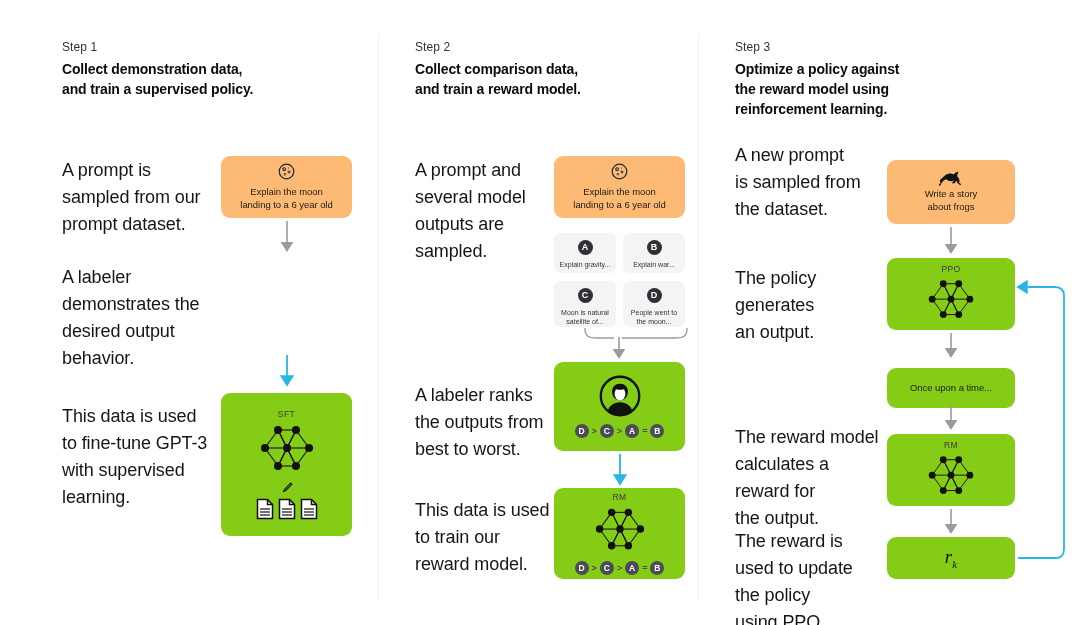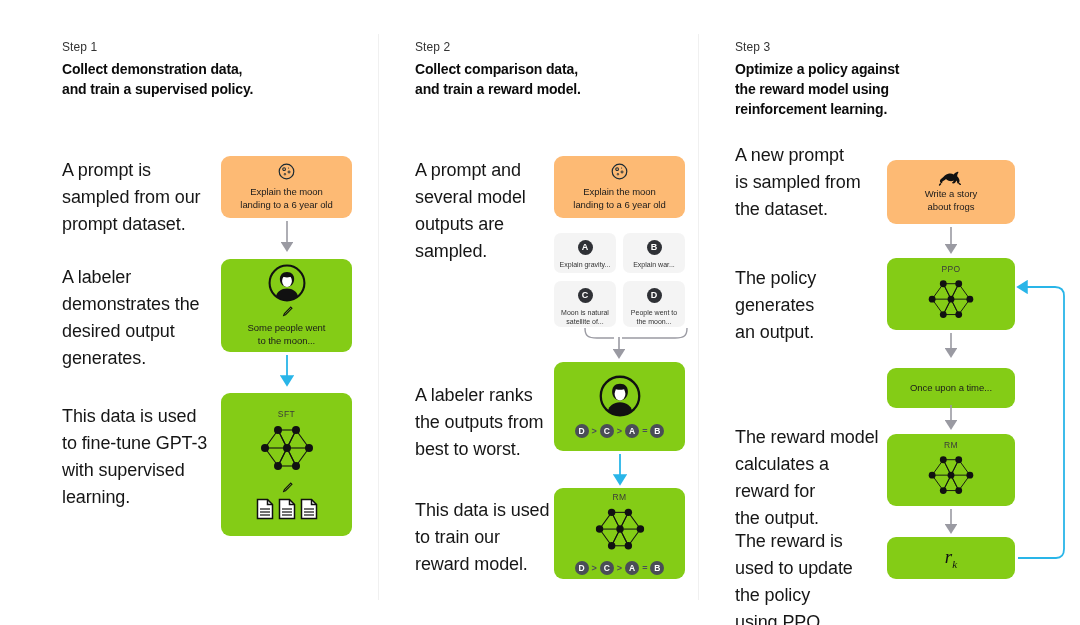--- a/index.html
+++ b/index.html
@@ -116,21 +116,21 @@
     <div class="step-label">Step 1</div>
     <div class="step-title" style="white-space:pre-line">Collect demonstration data,
 and train a supervised policy.</div>
 
     <div class="prose" style="top: 157px; white-space: pre-line;" style2="">A prompt is
 sampled from our
 prompt dataset.</div>
     <div class="prose" style="top: 264px; white-space: pre-line;">A labeler
 demonstrates the
 desired output
-generates.</div>
+behavior.</div>
     <div class="prose" style="top: 403px; white-space: pre-line;">This data is used
 to fine-tune GPT-3
 with supervised
 learning.</div>
   </div>
 
   <div class="box blue" style="left:221px; top:156px; width:131px; height:62px;">
     <span>
       <svg width="19" height="19" viewBox="0 0 24 24">
         <circle cx="12" cy="12" r="9.2" fill="none" stroke="#1b2a33" stroke-width="1.5"></circle>
@@ -141,39 +141,20 @@
       </svg>
     </span>
     <div class="box-text" style="margin-top:5px; white-space:pre-line">Explain the moon
 landing to a 6 year old</div>
   </div>
 
   <svg style="position:absolute; left:280px; top:220px;" width="14" height="36">
     <line x1="7" y1="1" x2="7" y2="27" stroke="#9a9aa2" stroke-width="1.6" marker-end="url(#ahGray)"></line>
   </svg>
 
-  <div class="box" style="left:221px; top:259px; width:131px; height:93px;">
-    <span>
-      <svg width="38" height="38" viewBox="0 0 48 48">
-        <circle cx="24" cy="24" r="22" fill="none" stroke="#111" stroke-width="2.6"></circle>
-        <path d="M24 10c-6 0-9 4-9 9 0 6 4 10 9 10s9-4 9-10c0-5-3-9-9-9z" fill="#111"></path>
-        <ellipse cx="24" cy="21.5" rx="6.2" ry="7.5" fill="#fff"></ellipse>
-        <path d="M17.8 15.5c1.8-2 4-2.6 6.2-2.6s4.4.6 6.2 2.6c-1.4.9-3.6 1.4-6.2 1.4s-4.8-.5-6.2-1.4z" fill="#111"></path>
-        <path d="M24 31c-7.2 0-12.6 4.2-13.8 9.6A22 22 0 0 0 24 46a22 22 0 0 0 13.8-5.4C36.6 35.2 31.2 31 24 31z" fill="#111"></path>
-      </svg>
-    </span>
-    <span style="margin-top:3px">
-      <svg width="14" height="14" viewBox="0 0 24 24">
-        <path d="M18.5 3.6l2 2-11 11-3.2 1.2 1.2-3.2z" fill="none" stroke="#111" stroke-width="1.8"></path>
-        <circle cx="6" cy="18.4" r="0.8" fill="#111"></circle>
-      </svg>
-    </span>
-    <div class="box-text" style="margin-top:3px; white-space:pre-line">Some people went
-to the moon...</div>
-  </div>
 
   <svg style="position:absolute; left:280px; top:354px;" width="14" height="36">
     <line x1="7" y1="1" x2="7" y2="27" stroke="#29b5e8" stroke-width="1.8" marker-end="url(#ahCyan)"></line>
   </svg>
 
   <div class="box" style="left:221px; top:393px; width:131px; height:143px;">
     <div class="box-caption">SFT</div>
     <span class="nn">
       <svg width="62" height="56" viewBox="0 0 62 56">
         <g stroke="#111" stroke-width="1.1">

